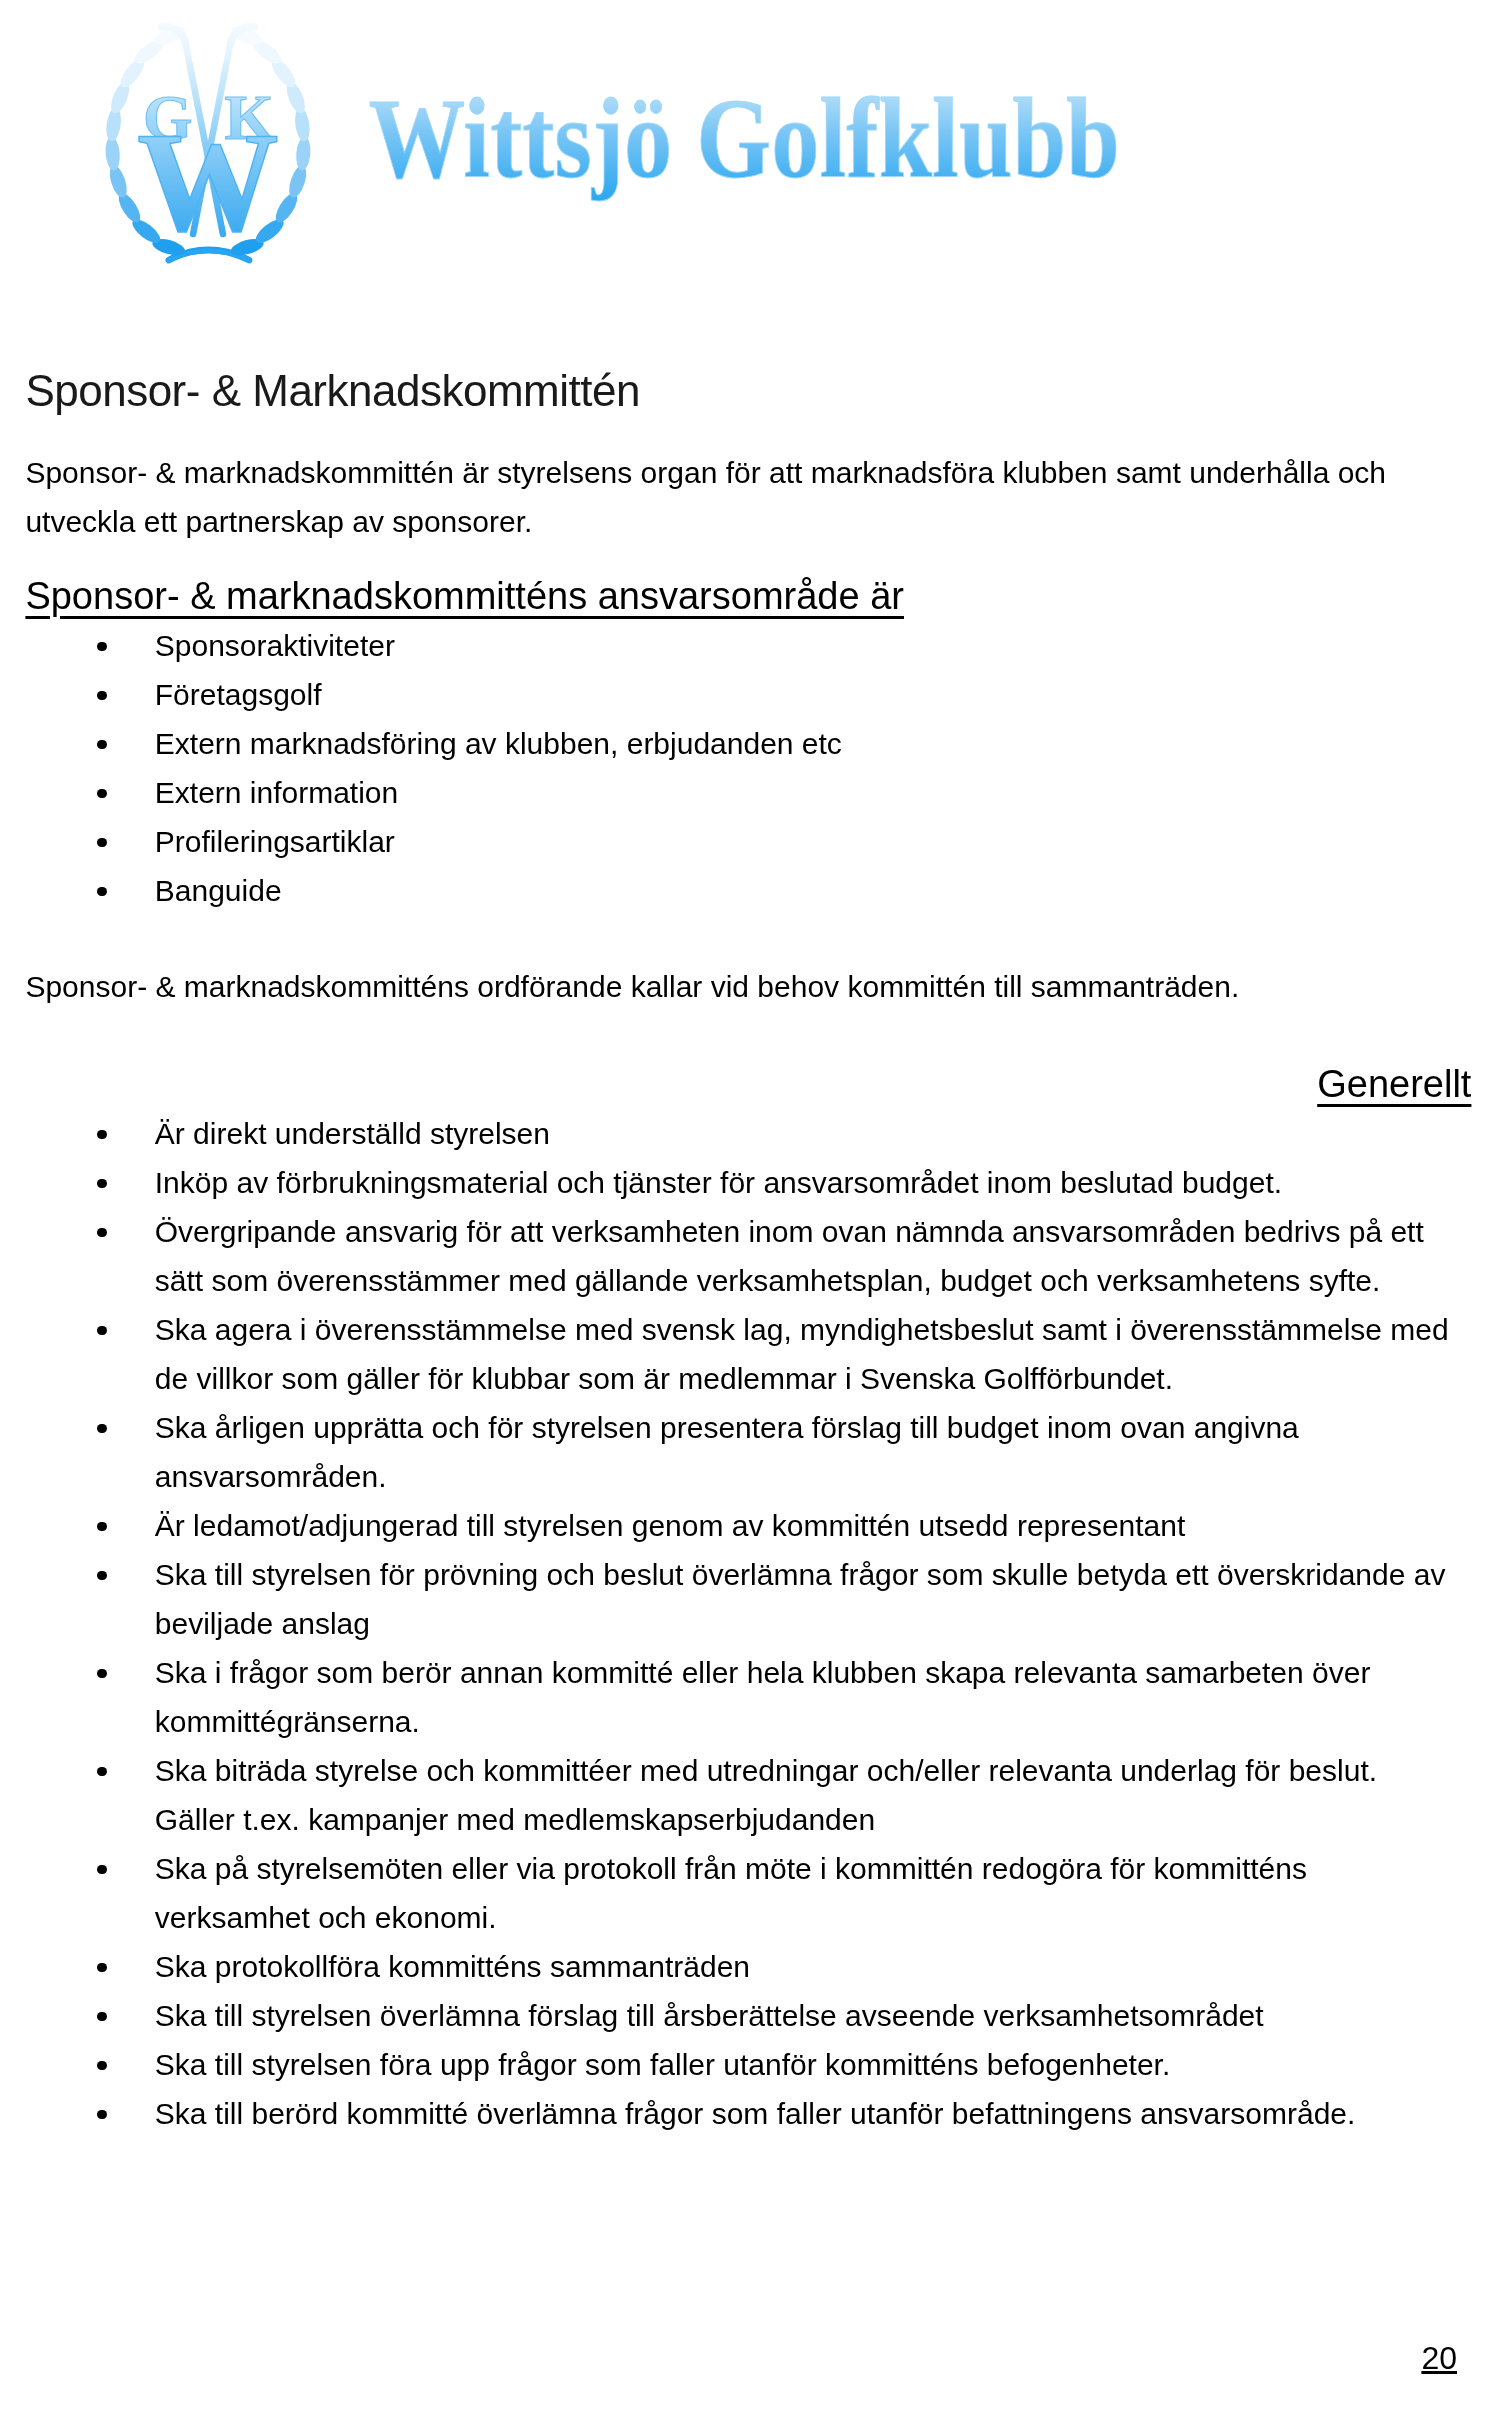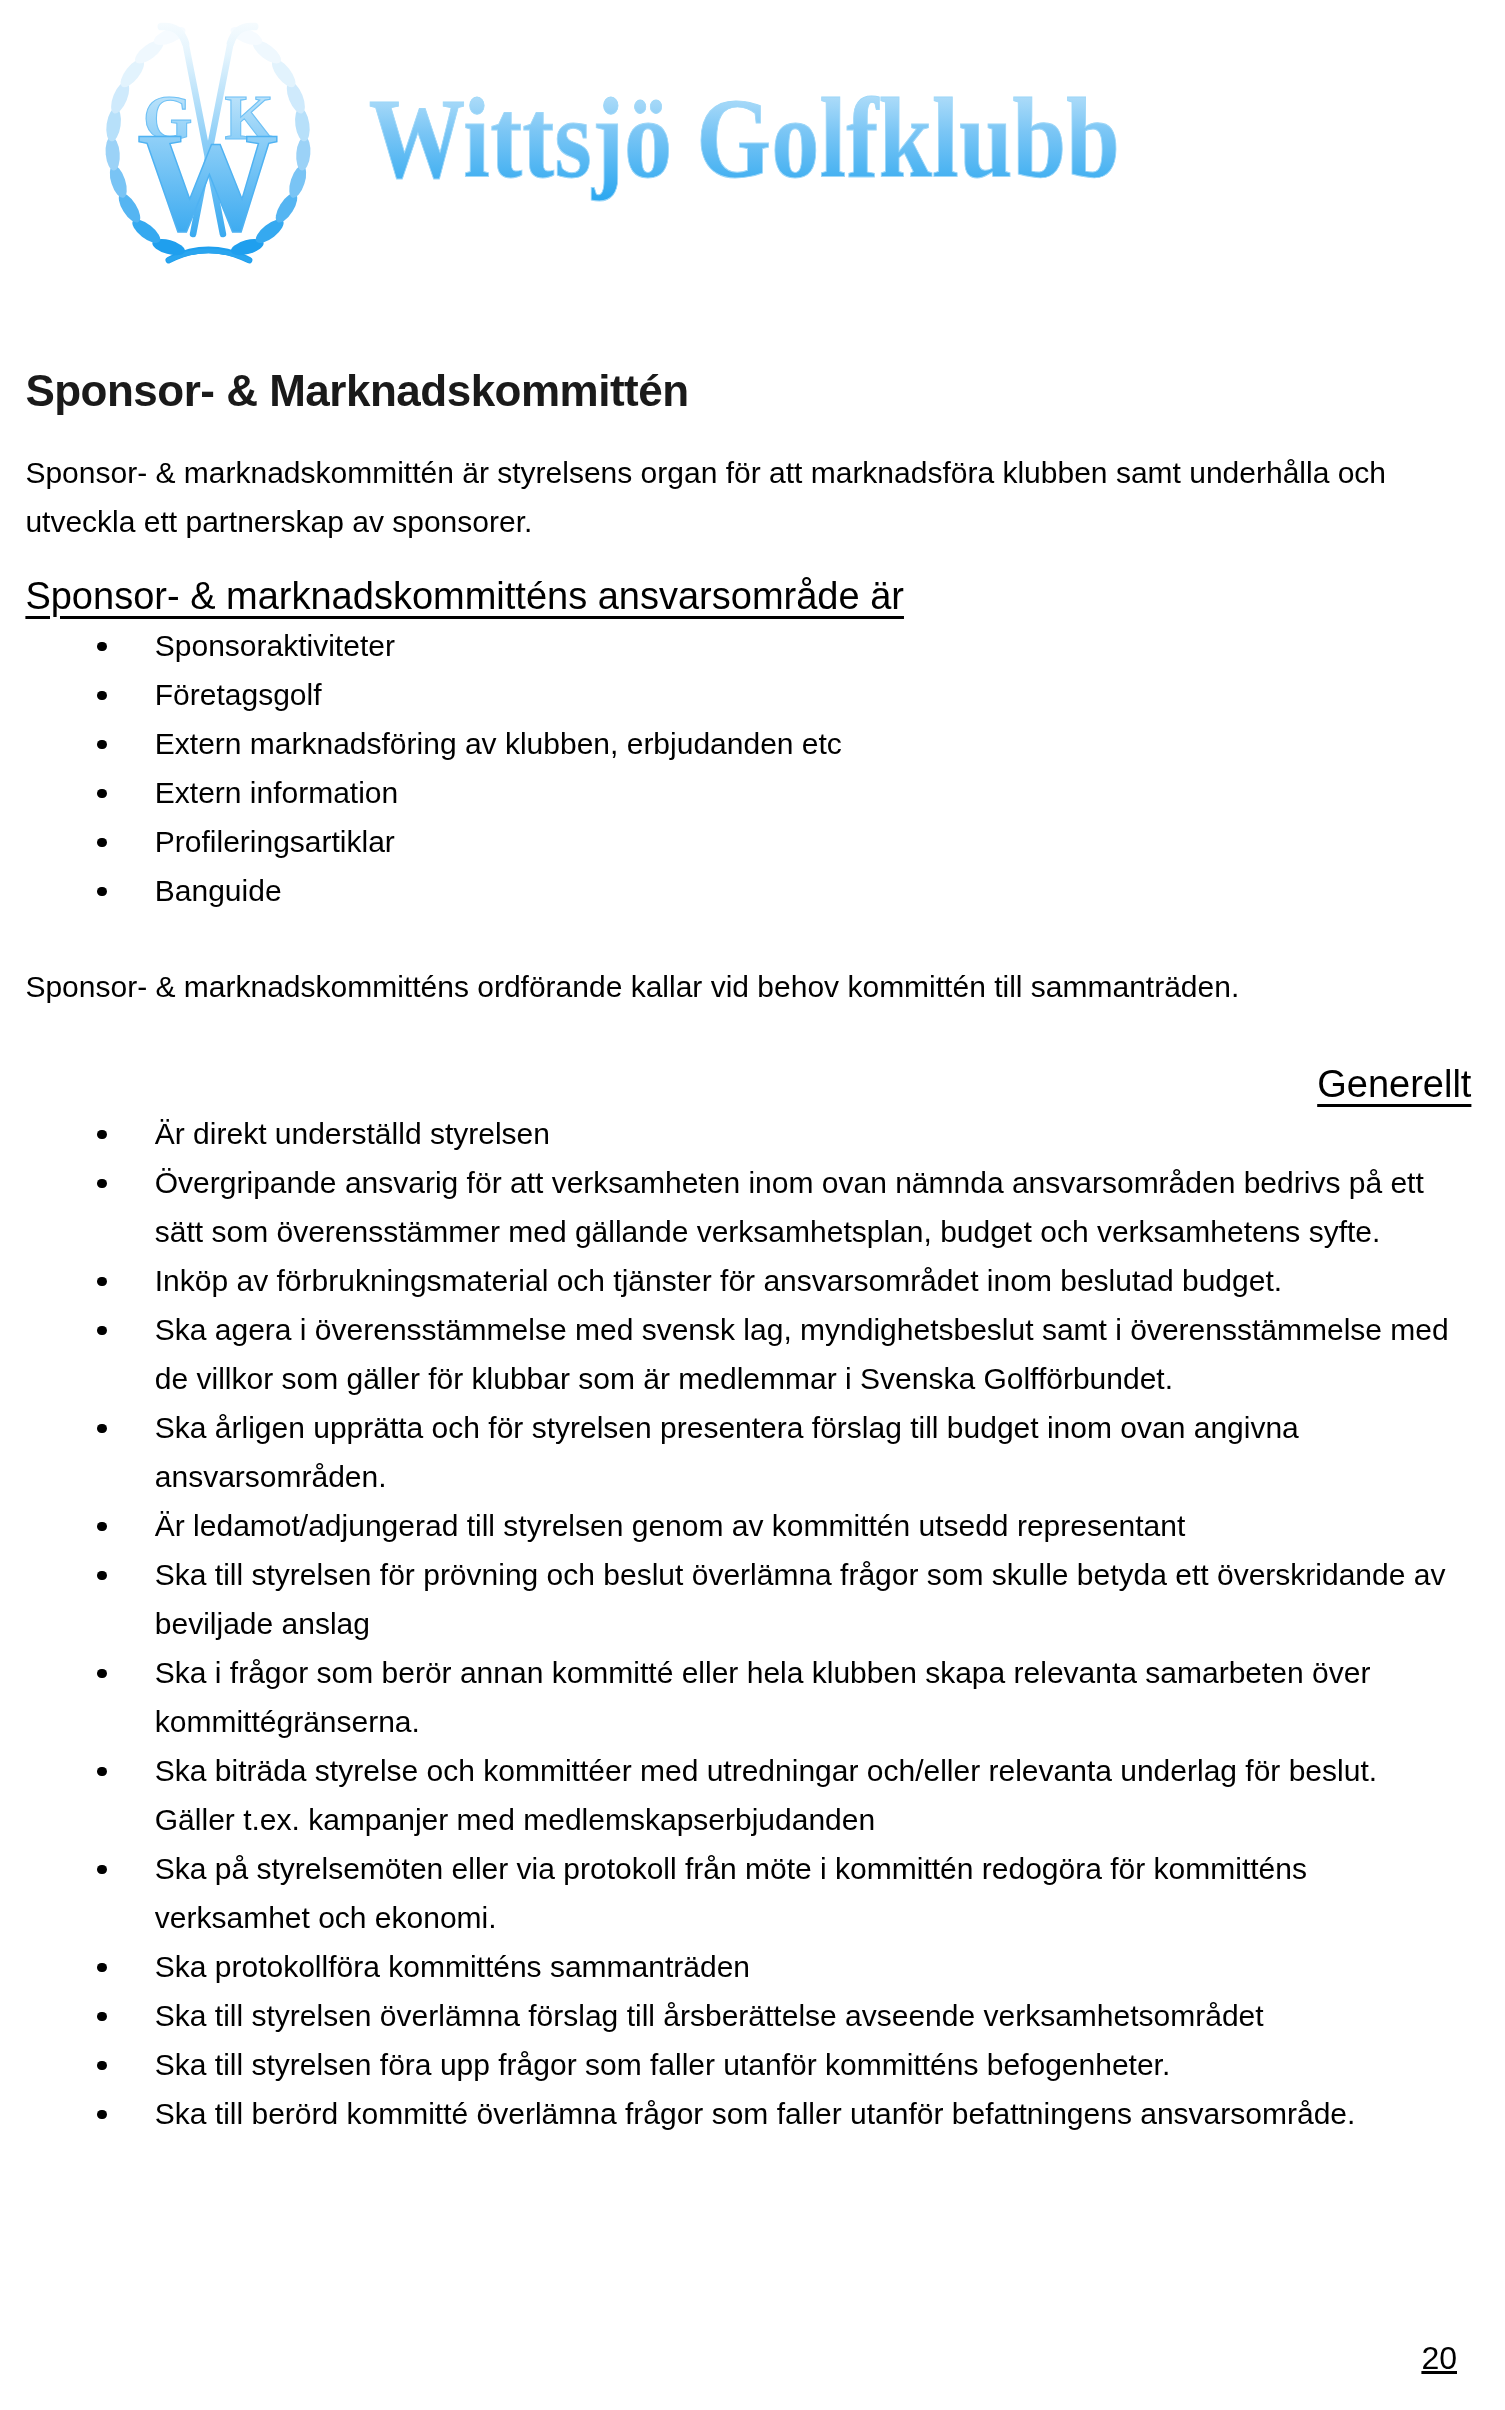--- a/index.html
+++ b/index.html
@@ -25,21 +25,21 @@
   
   .content{
     position:absolute;
     left:25.4px;
     top:363px;
     width:1446px;
   }
   .doc-title{
     margin:0;
     font-size:44px;
-    font-weight:700;
+    font-weight:400;
     line-height:55px;
     color:#1a1a1a;
     letter-spacing:-0.5px;
   }
   .intro{
     margin:30px 0 0 0;
     font-size:30px;
     line-height:49px;
     max-width:1375px;
   }
@@ -211,26 +211,26 @@
 
     <ul class="bullets">
 
         <li>
           <span class="dot"></span>
           <span class="li-text">Är direkt underställd styrelsen</span>
         </li>
 
         <li>
           <span class="dot"></span>
+          <span class="li-text">Inköp av förbrukningsmaterial och tjänster för ansvarsområdet inom beslutad budget.</span>
+        </li>
+
+        <li>
+          <span class="dot"></span>
           <span class="li-text">Övergripande ansvarig för att verksamheten inom ovan nämnda ansvarsområden bedrivs på ett sätt som överensstämmer med gällande verksamhetsplan, budget och verksamhetens syfte.</span>
-        </li>
-
-        <li>
-          <span class="dot"></span>
-          <span class="li-text">Inköp av förbrukningsmaterial och tjänster för ansvarsområdet inom beslutad budget.</span>
         </li>
 
         <li>
           <span class="dot"></span>
           <span class="li-text">Ska agera i överensstämmelse med svensk lag, myndighetsbeslut samt i överensstämmelse med de villkor som gäller för klubbar som är medlemmar i Svenska Golfförbundet.</span>
         </li>
 
         <li>
           <span class="dot"></span>
           <span class="li-text">Ska årligen upprätta och för styrelsen presentera förslag till budget inom ovan angivna ansvarsområden.</span>

